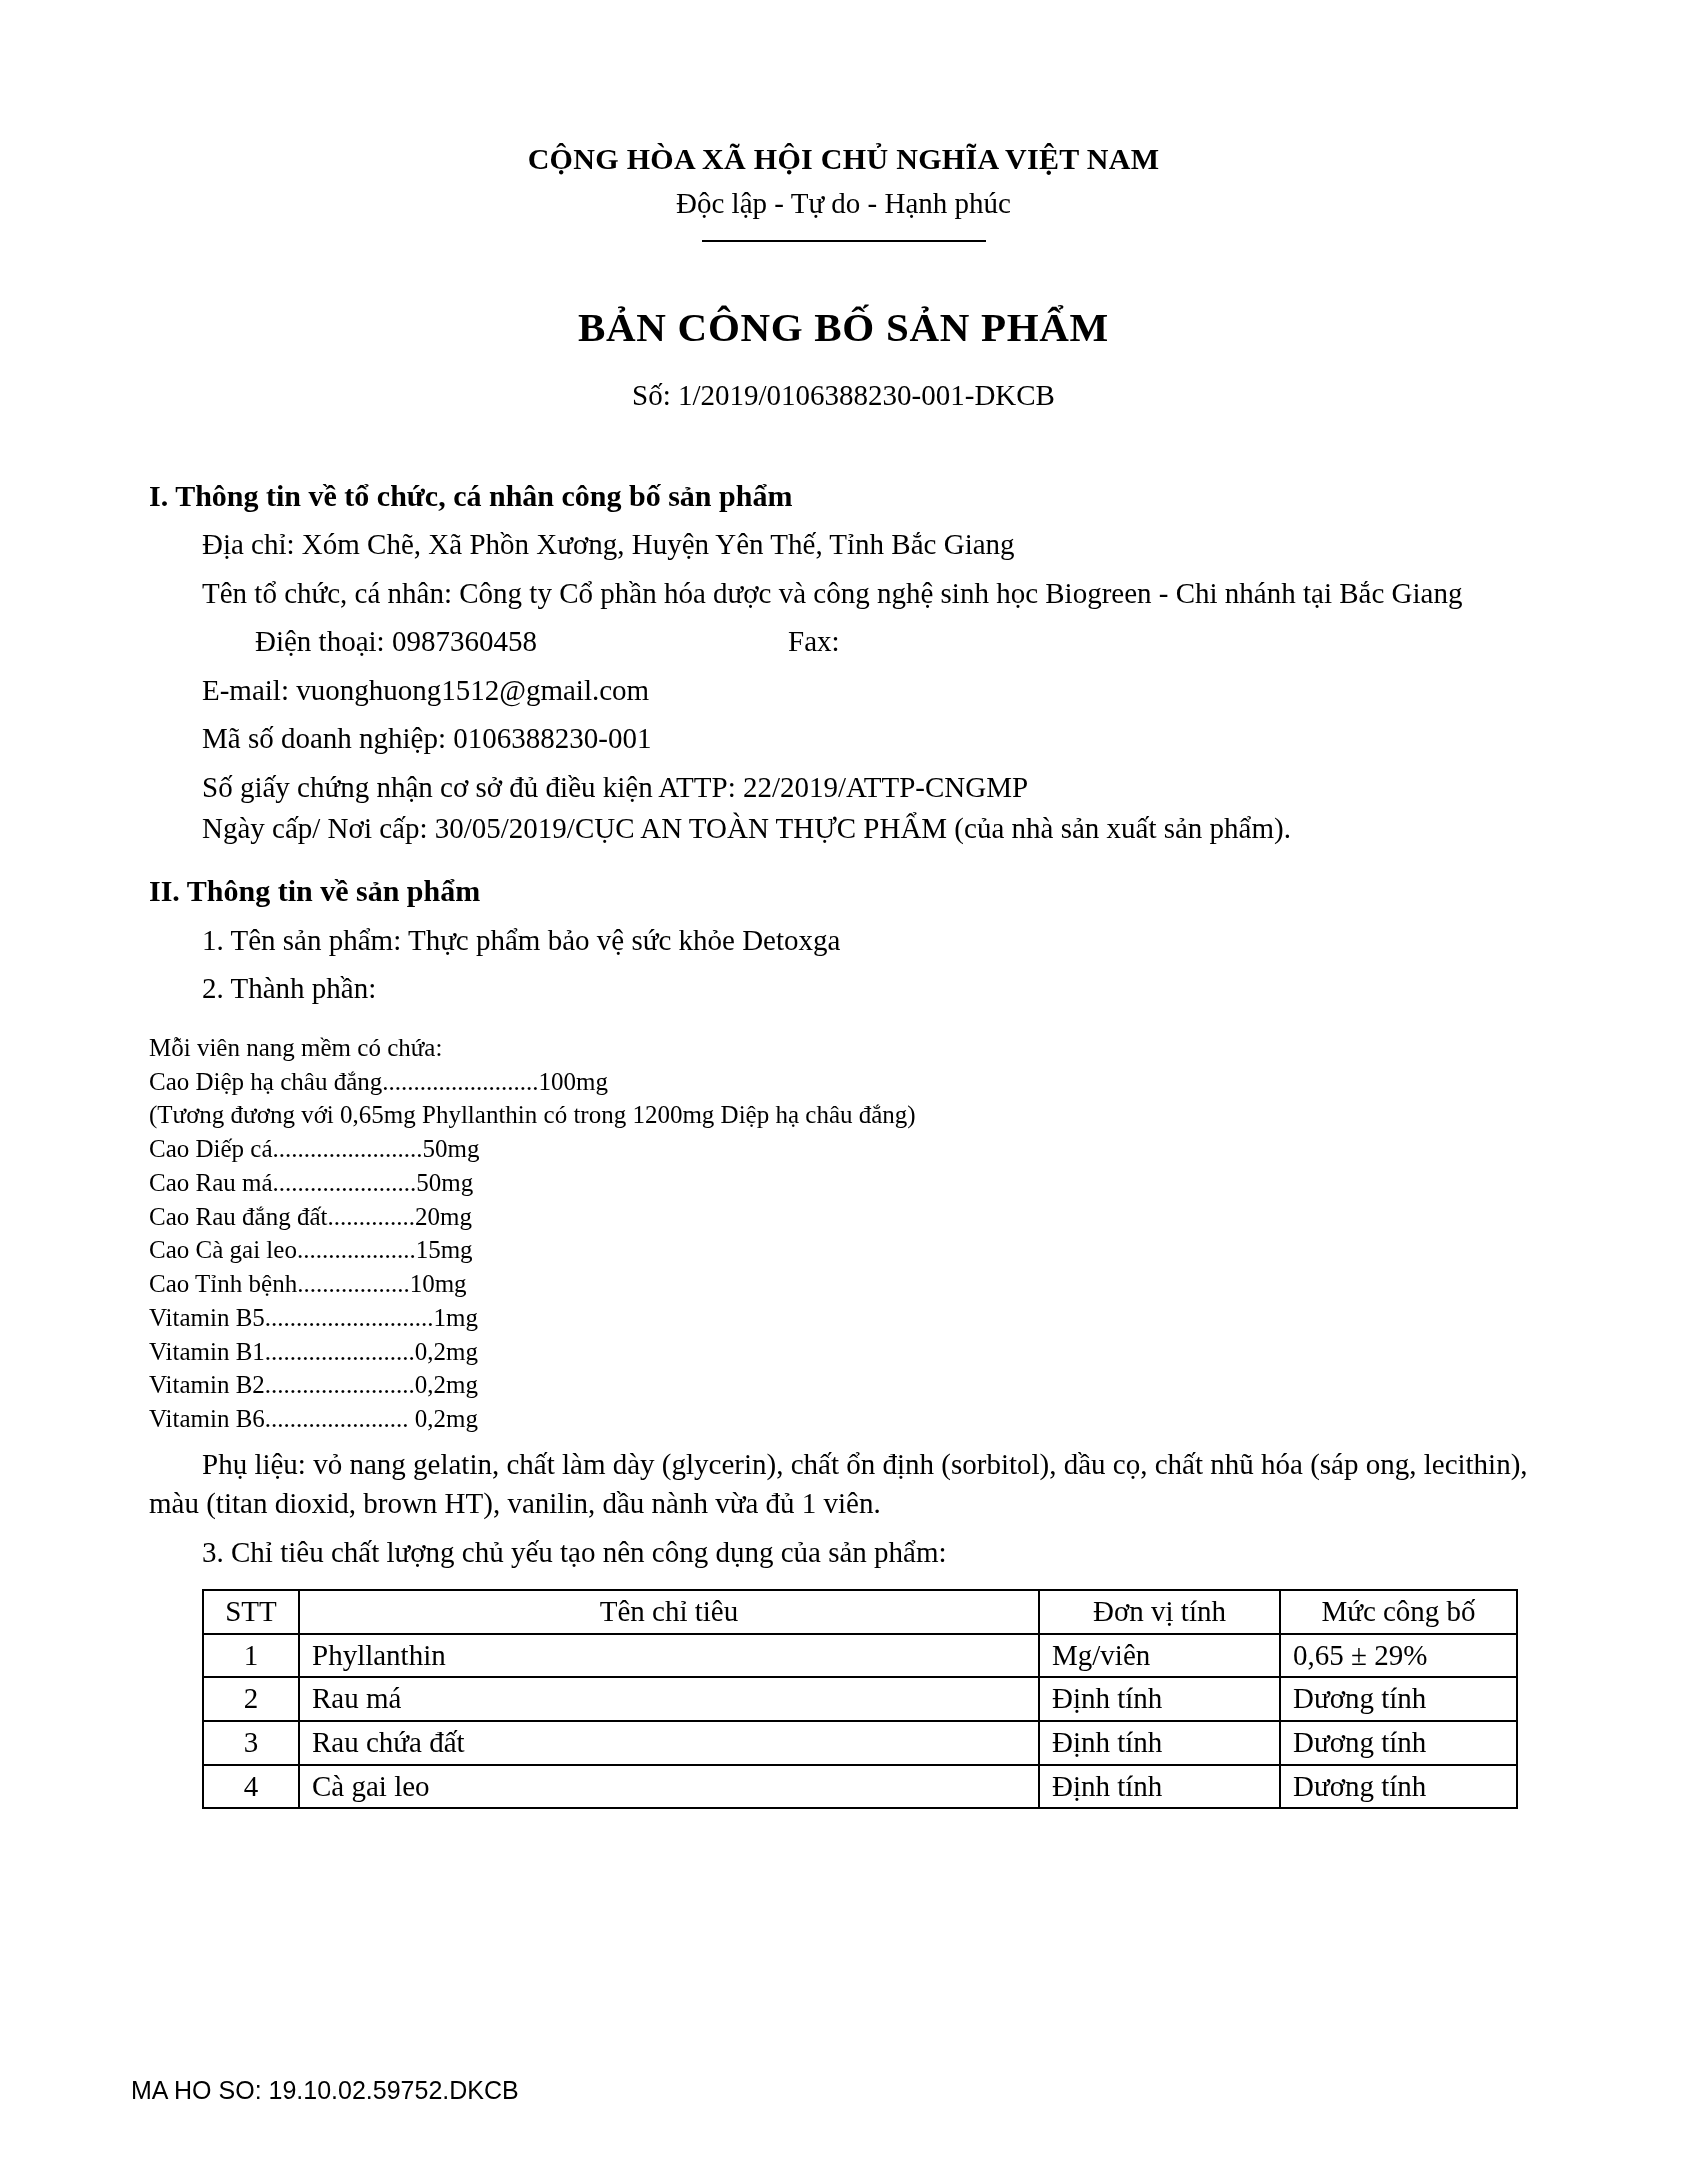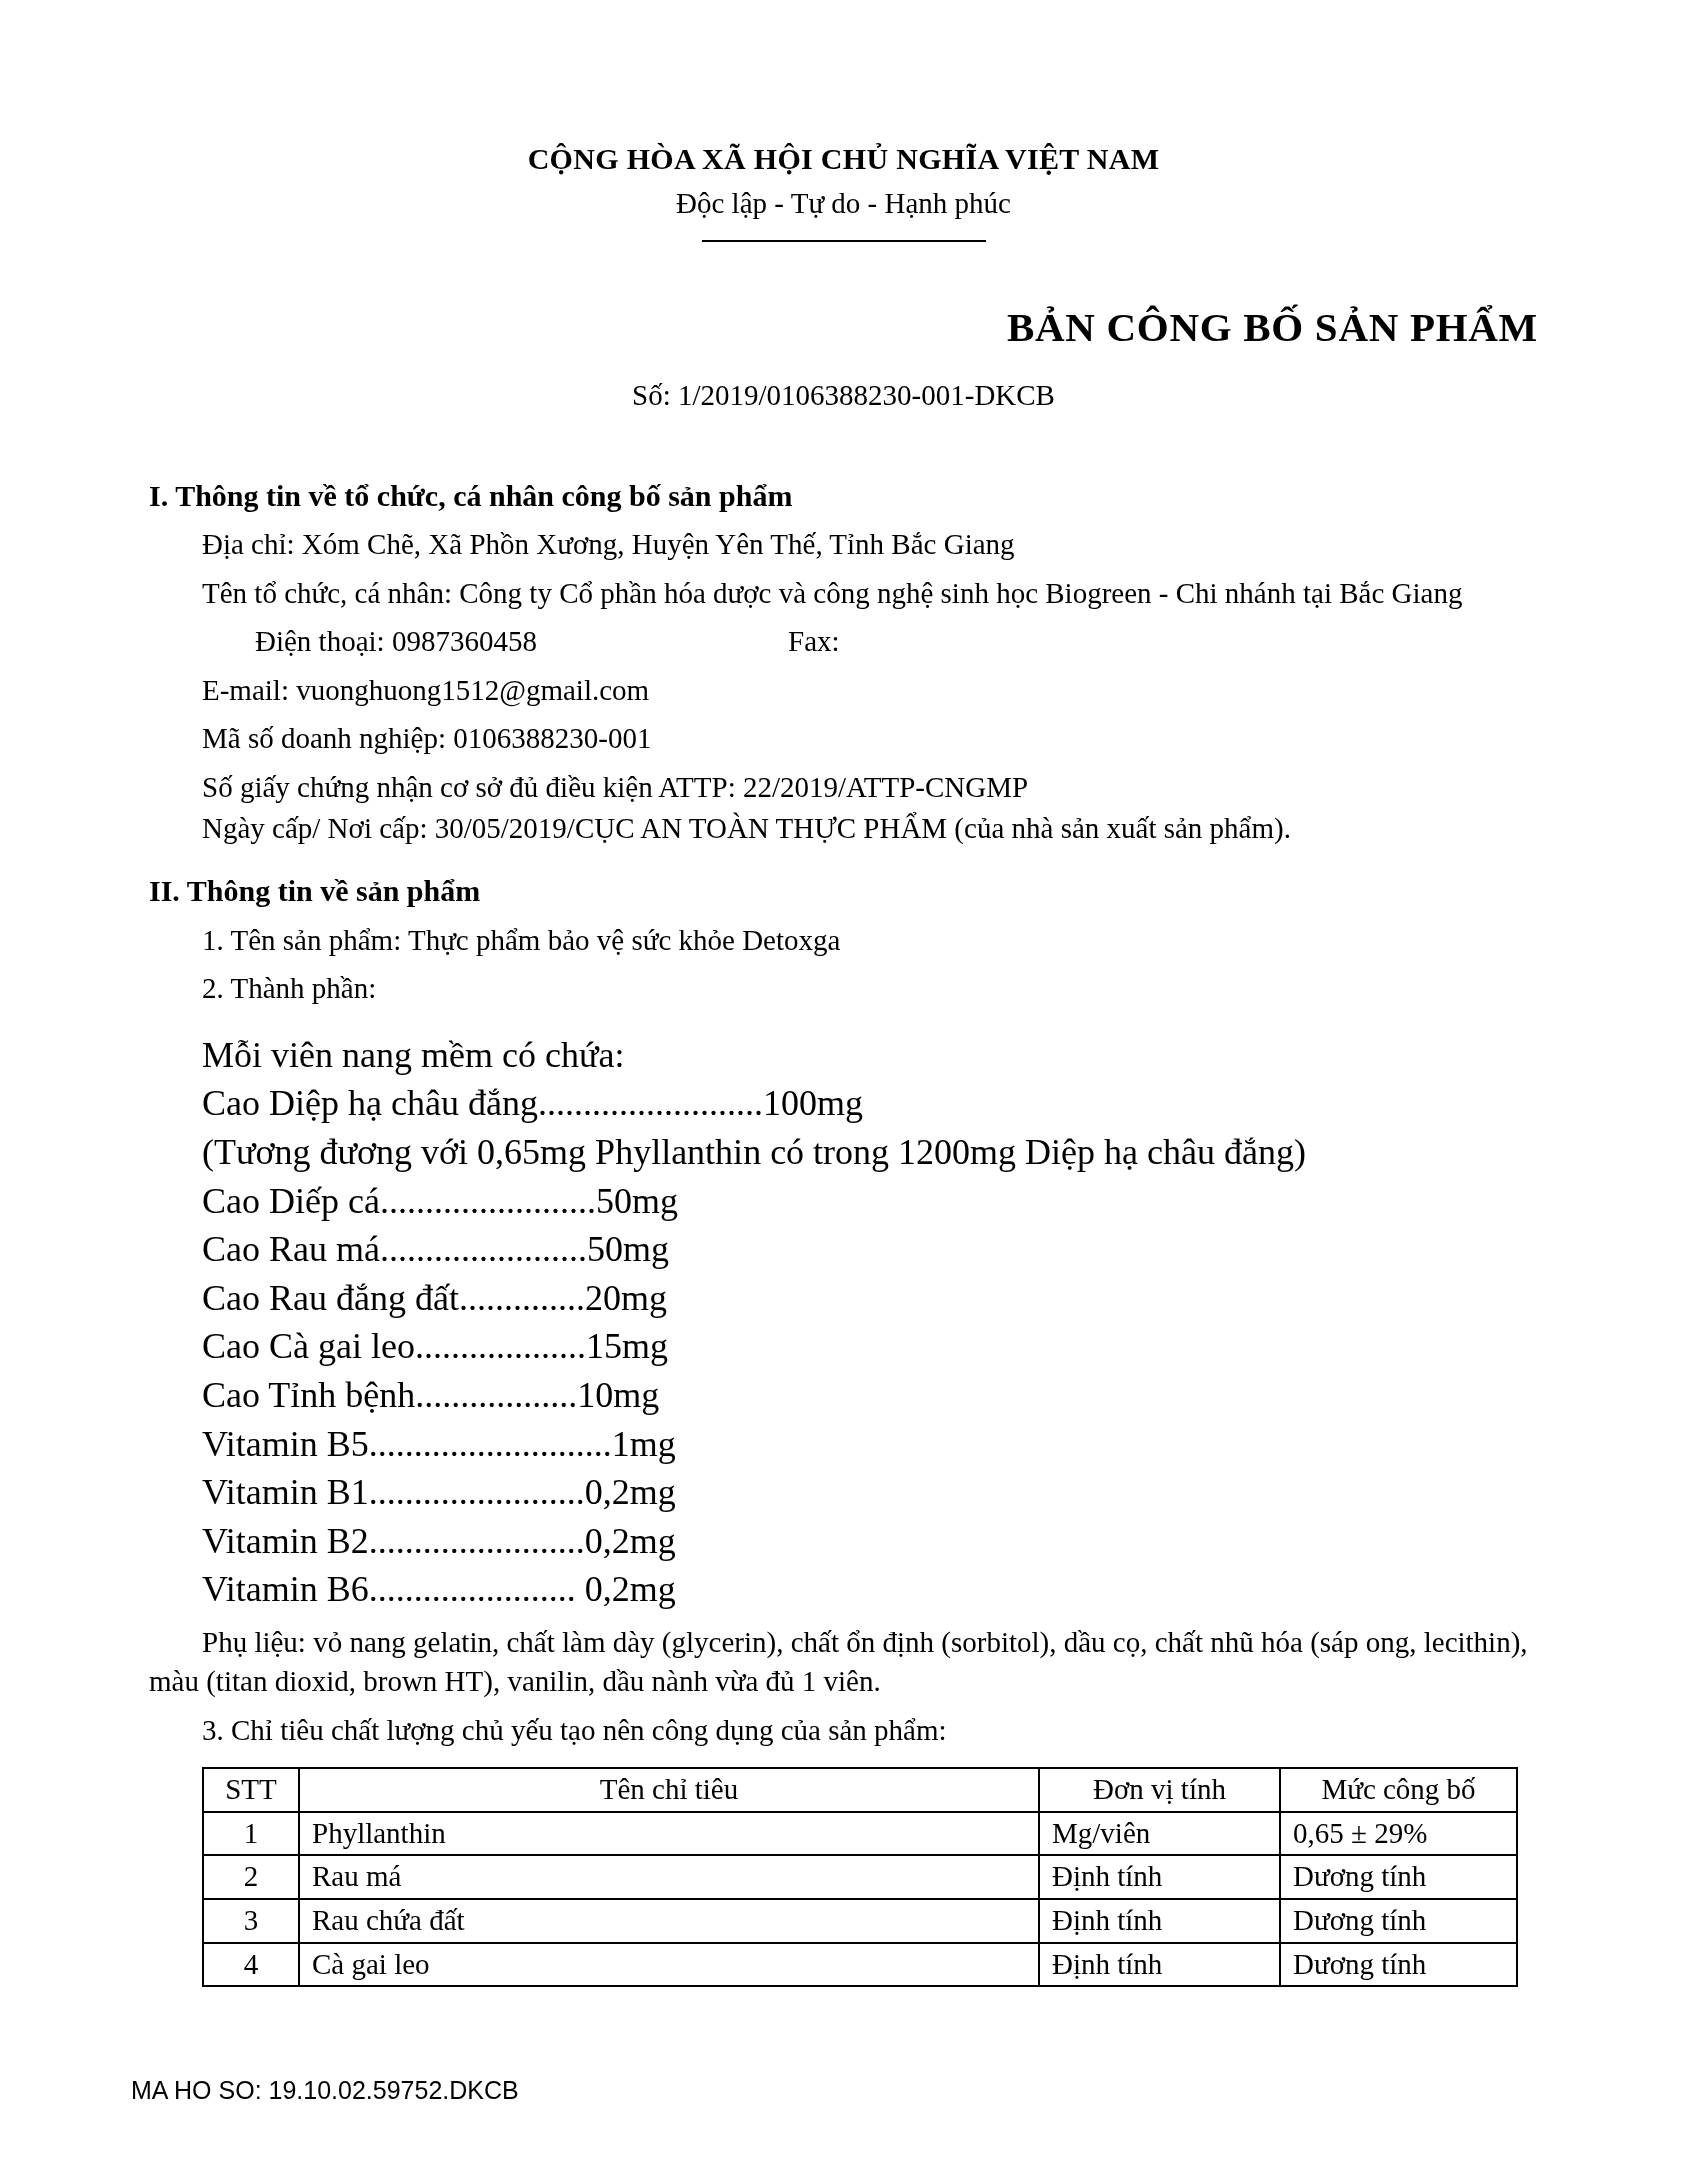--- a/index.html
+++ b/index.html
@@ -34,21 +34,20 @@
     width: 284px;
     height: 0;
     border-bottom: 2px solid #000;
     margin: 20px auto 0 auto;
   }
   .doc-title {
     font-size: 41px;
     font-weight: bold;
     margin-top: 61px;
     letter-spacing: 0.7px;
-    text-align: right;
   }
   .doc-number {
     font-size: 29px;
     margin-top: 28px;
   }
 
   .section-heading {
     font-size: 30px;
     font-weight: bold;
     line-height: 1.35;
@@ -63,23 +62,22 @@
   }
   p.indent { text-indent: 53px; }
   p.tight { margin-top: 2.6px; }
 
   .phone-fax .phone { display: inline-block; width: 586px; }
 
   .num-item { margin-top: 18.5px; }
   .num-item2 { margin-top: 4px; }
 
   .composition {
-    margin-left: 53px;
     margin-top: 22.5px;
-    font-size: 36px;
+    font-size: 25px;
     line-height: 1.35;
   }
   .composition .ing { white-space: pre-wrap; }
 
   .excipients { margin-top: 4px; }
 
   .item3 { margin-top: 20px; }
 
   table.quality {
     border-collapse: collapse;

